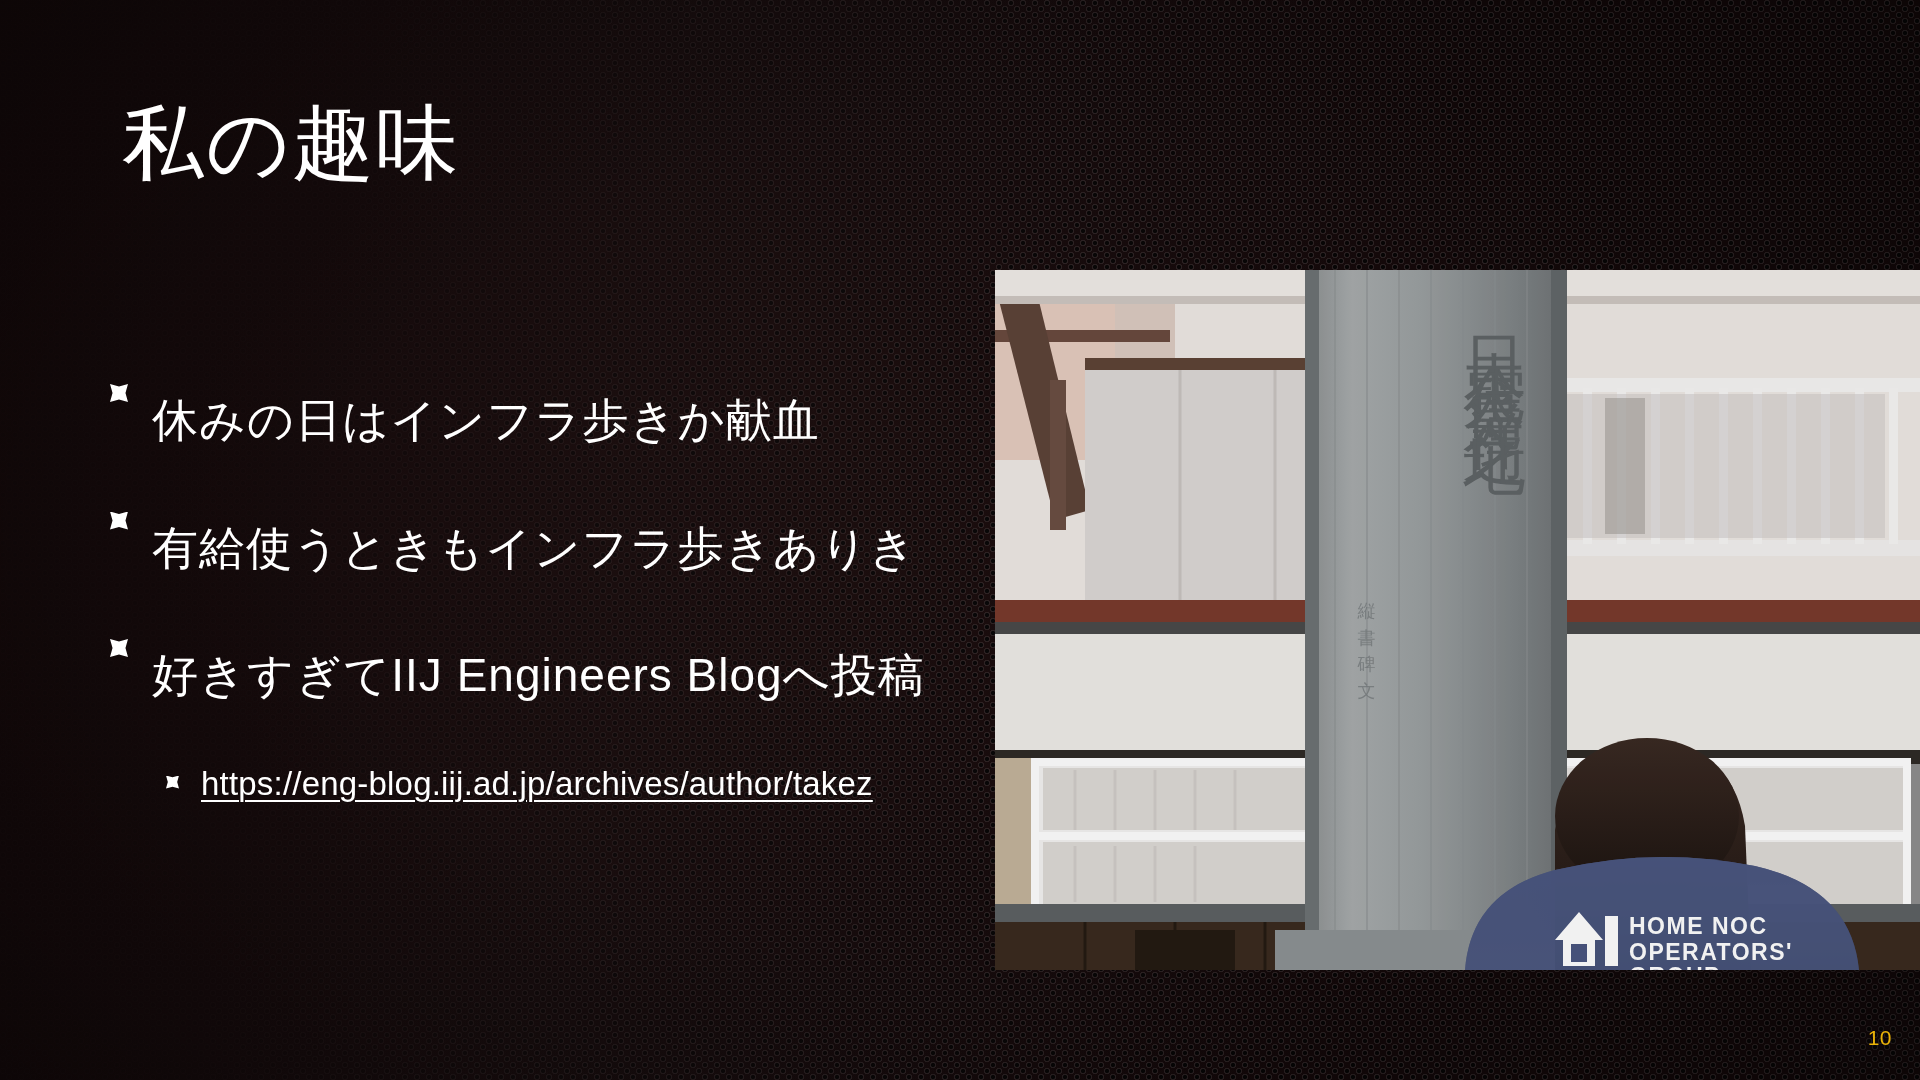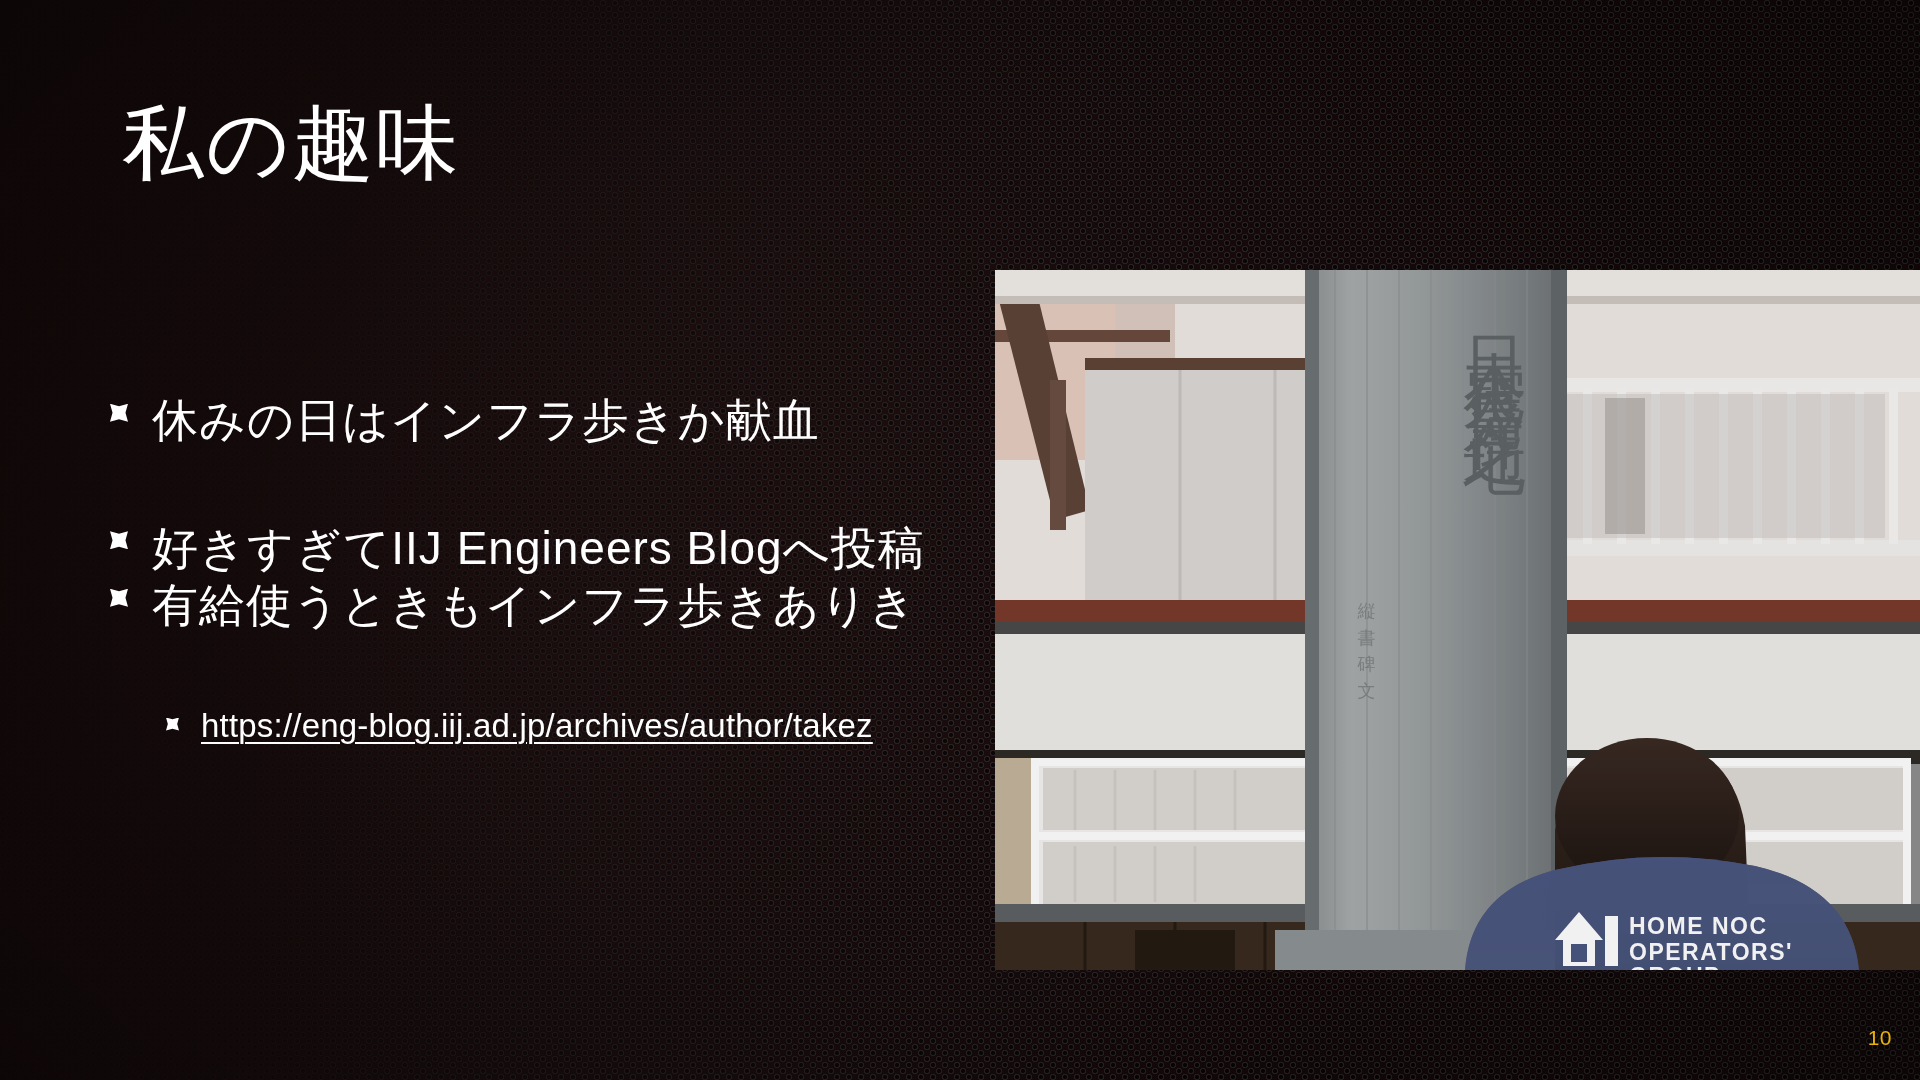--- a/index.html
+++ b/index.html
@@ -33,21 +33,21 @@
     background:radial-gradient(ellipse 1500px 1000px at 50% 50%, rgba(0,0,0,0) 40%, rgba(0,0,0,.42) 100%);
   }
 
   
   .title{position:absolute;left:122px;top:96px;
     font-size:82px;line-height:1.15;color:#ffffff;letter-spacing:2px;
     font-weight:400;white-space:nowrap;}
 
   
   .bullets{position:absolute;left:110px;top:392px;width:880px;}
-  .bullet-row{display:flex;align-items:center;margin-bottom:70px;}
+  .bullet-row{display:flex;align-items:flex-start;margin-bottom:70px;}
   .bullet-row:last-child{margin-bottom:0;}
   .bullet-mark{flex:0 0 auto;width:18px;height:18px;margin-right:24px;
     background:#ffffff;position:relative;top:-8px;
     
     clip-path:polygon(0% 0%, 50% 14%, 100% 0%, 86% 50%, 100% 100%,
                       50% 86%, 0% 100%, 14% 50%);
   }
   .bullet-text{font-size:46px;line-height:1.25;color:#ffffff;
     letter-spacing:1px;white-space:nowrap;}
 
@@ -84,28 +84,28 @@
 
   <div class="title">私の趣味</div>
 
   <div class="bullets">
 
     <div class="bullet-row">
       <span class="bullet-mark"></span>
       <span class="bullet-text">休みの日はインフラ歩きか献血</span>
     </div>
 
+    <div class="bullet-row">
+      <span class="bullet-mark"></span>
+      <span class="bullet-text">有給使うときもインフラ歩きありき</span>
+    </div>
+
     <div class="bullet-row" style="margin-bottom:0">
       <span class="bullet-mark"></span>
       <span class="bullet-text">好きすぎてIIJ Engineers Blogへ投稿</span>
-    </div>
-
-    <div class="bullet-row">
-      <span class="bullet-mark"></span>
-      <span class="bullet-text">有給使うときもインフラ歩きありき</span>
     </div>
 
     <div class="sub-bullets">
       <div class="sub-row">
         <span class="sub-mark"></span>
         <a class="sub-link" href="#">https://eng-blog.iij.ad.jp/archives/author/takez</a>
       </div>
     </div>
 
   </div>

